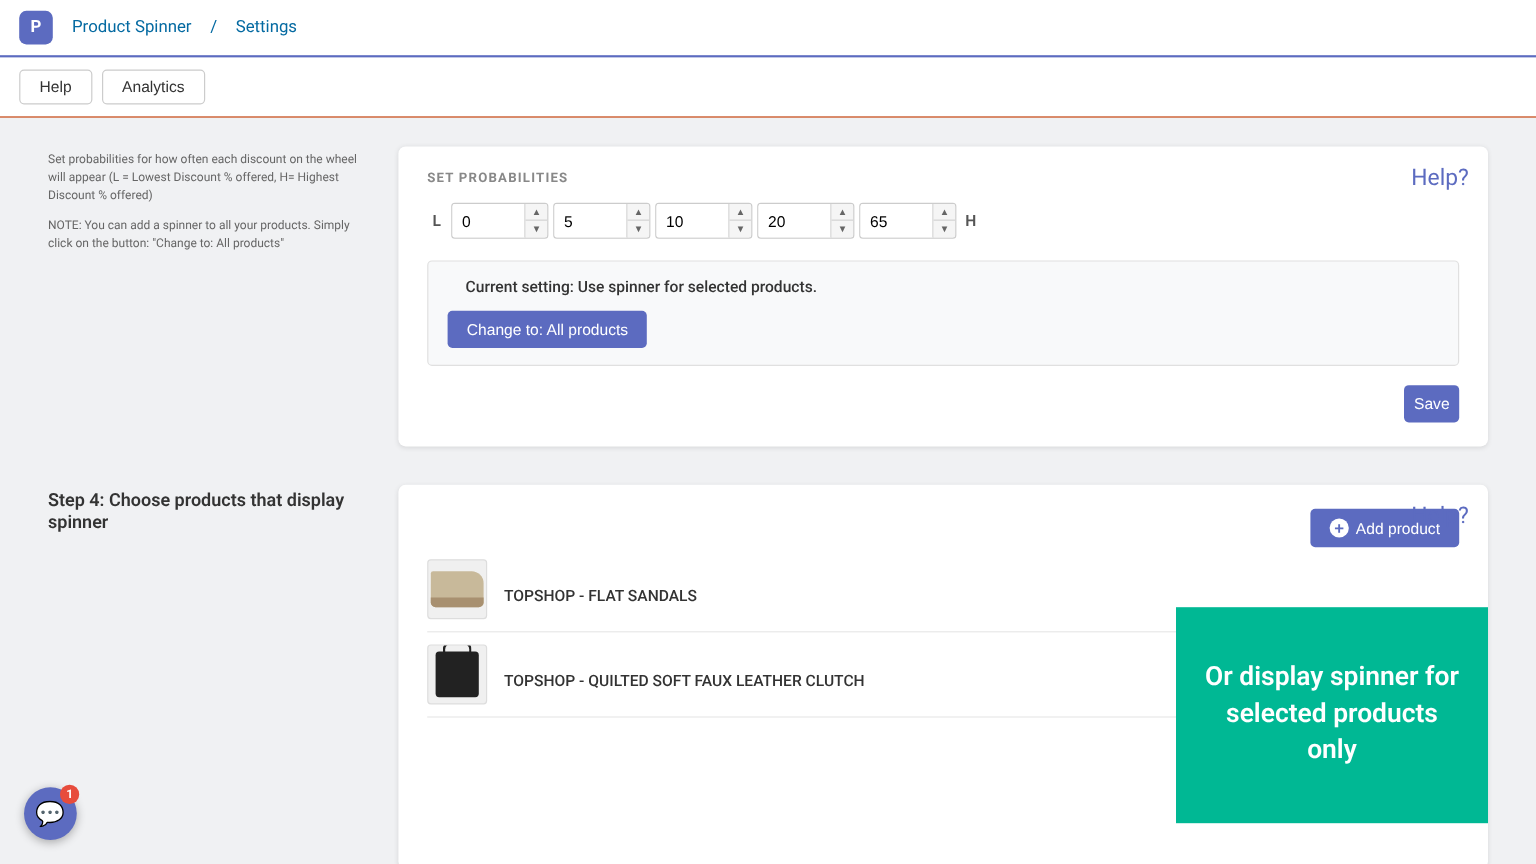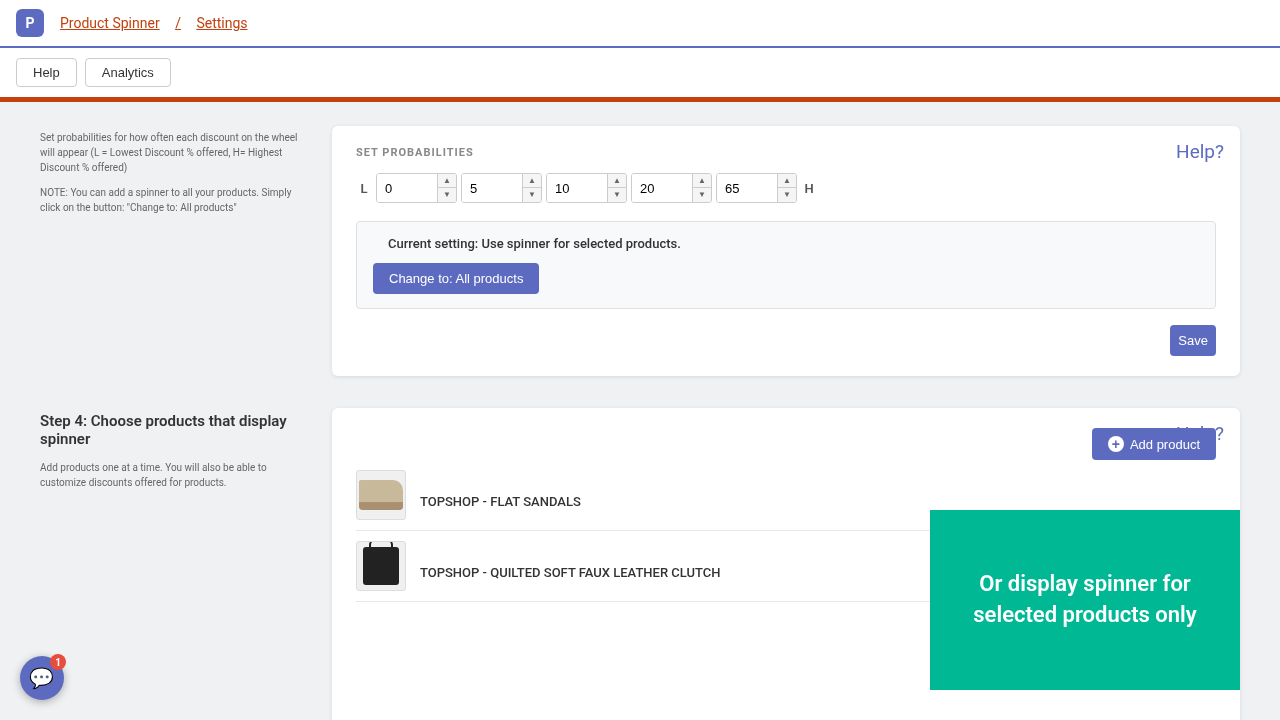--- a/index.html
+++ b/index.html
@@ -30,32 +30,31 @@
       margin-right: 10px;
       color: white;
       font-weight: bold;
       font-size: 14px;
     }
     .topbar-title {
       font-size: 14px;
       color: #555;
     }
     .topbar-title span {
-      color: #c2410c;
+      color: #0369a1;
       margin: 0 6px;
-      text-decoration: underline;
     }
 
     
     .buttons-row {
       background: #fff;
       padding: 10px 16px;
       display: flex;
       gap: 8px;
-      border-bottom: 5px solid #c2410c;
+      border-bottom: 1px solid #c2410c;
     }
     .btn-outline {
       padding: 6px 16px;
       border: 1px solid #ccc;
       background: #fff;
       border-radius: 4px;
       cursor: pointer;
       font-size: 13px;
       color: #333;
     }
@@ -329,21 +328,21 @@
       color: #333;
       font-weight: 500;
       margin-top: 12px;
     }
 
     
     .overlay-banner {
       position: absolute;
       right: -24px;
       top: 50px;
-      width: 310px;
+      width: 260px;
       height: 180px;
       background: #00b894;
       display: flex;
       align-items: center;
       justify-content: center;
       padding: 20px;
     }
     .overlay-banner-text {
       color: white;
       font-size: 22px;
@@ -471,21 +470,20 @@
 
       <div class="save-row">
         <button class="btn-save">Save</button>
       </div>
     </div>
   </div>
 
   <div class="section-row">
     <div class="section-left">
       <h3>Step 4: Choose products that display spinner</h3>
-      <p>Add products one at a time. You will also be able to customize discounts offered for products.</p>
     </div>
     <div class="section-right" style="overflow: hidden; min-height: 320px;">
       <a class="help-link">Help?</a>
 
       <button class="btn-add-product">
         <div class="add-icon">+</div>
         <span>Add product</span>
       </button>
 
       <div class="products-list">

